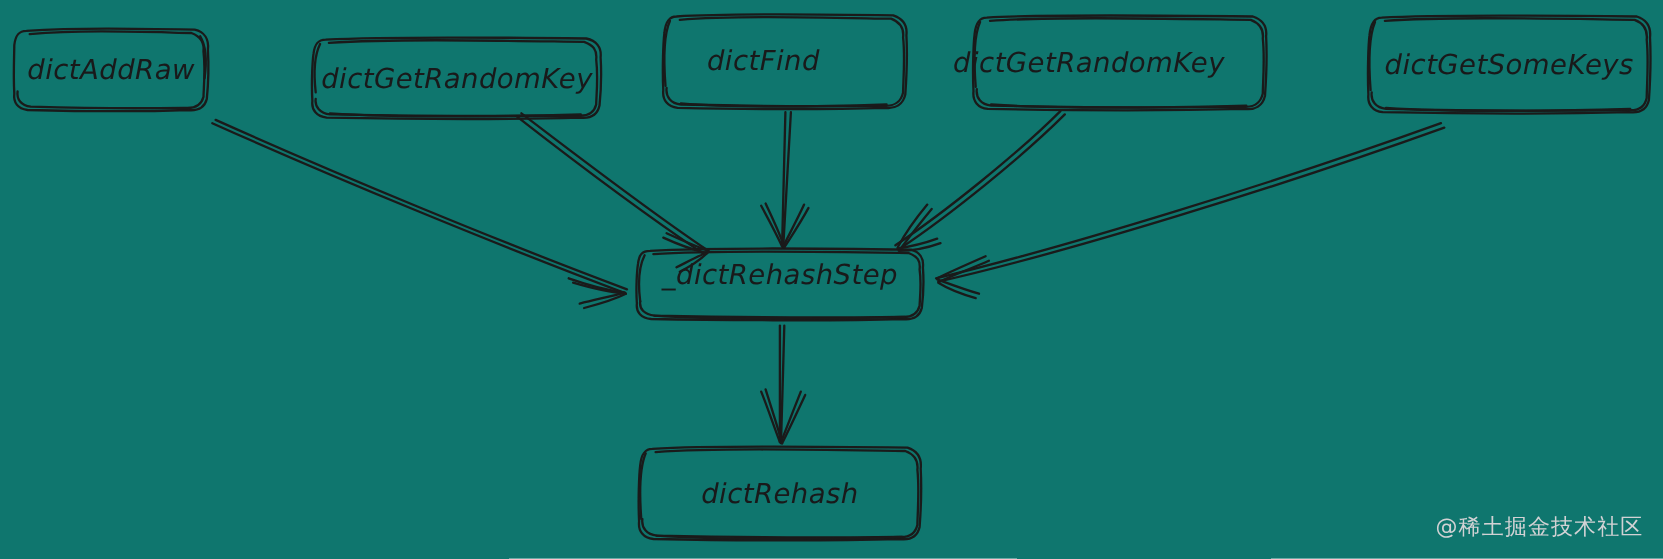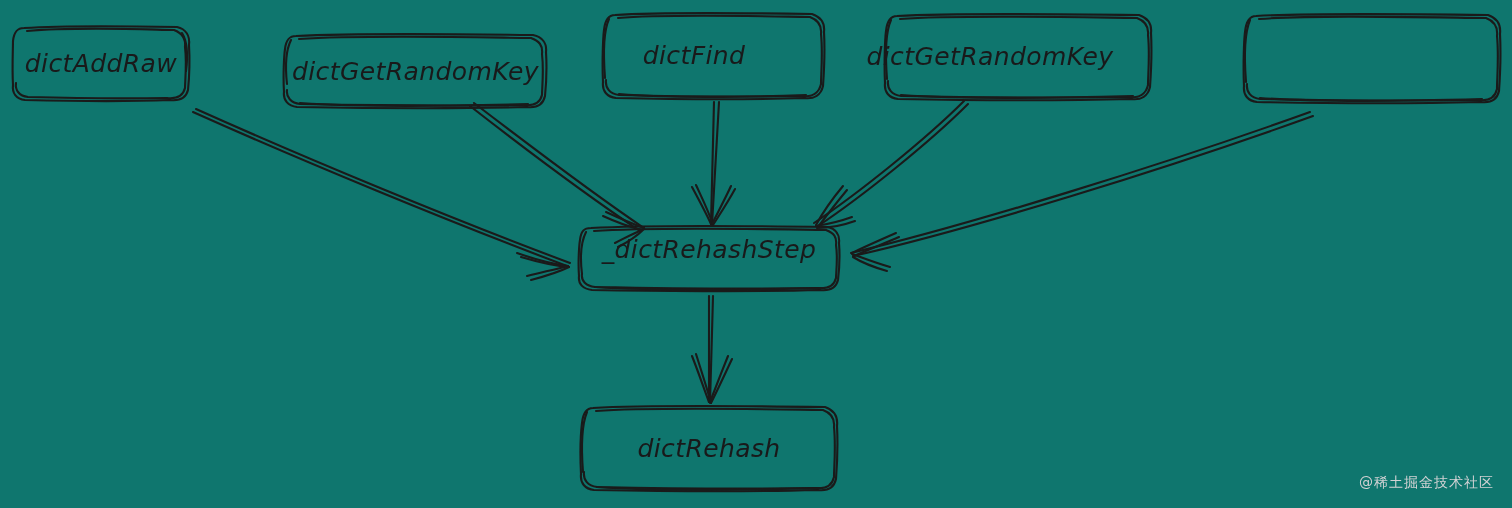--- a/index.html
+++ b/index.html
@@ -31,21 +31,21 @@
     color:#19191a;
     white-space:nowrap;
     pointer-events:none;
     text-align:center;
   }
   .watermark {
     position:absolute;
     right:18px;
     bottom:16px;
     font-family:"DejaVu Sans", sans-serif;
-    font-size:14px;
+    font-size:20px;
     color:#d2d2d4;
     letter-spacing:1px;
     white-space:nowrap;
   }
 </style>
 </head>
 <body>
 
 <div id="canvas">
 
@@ -193,20 +193,21 @@
   </svg>
 
   <div class="node-label" style="left:12px;  top:25px;  width:178px; height:77px;">dictAddRaw</div>
 
   <div class="node-label" style="left:283px; top:33px;  width:265px; height:76px;">dictGetRandomKey</div>
 
   <div class="node-label" style="left:582px; top:12px;  width:224px; height:87px;">dictFind</div>
 
   <div class="node-label" style="left:856px; top:13px;  width:268px; height:87px;">dictGetRandomKey</div>
 
+  <div class="node-label" style="left:1243px;top:13px;  width:258px; height:90px;">dictGetSomeKeys</div>
 
   <div class="node-label" style="left:578px; top:225px; width:262px; height:49px;">_dictRehashStep</div>
 
   <div class="node-label" style="left:580px; top:405px; width:258px; height:86px;">dictRehash</div>
 
   <div class="watermark">@稀土掘金技术社区</div>
 
 </div>
 
 </body></html>

